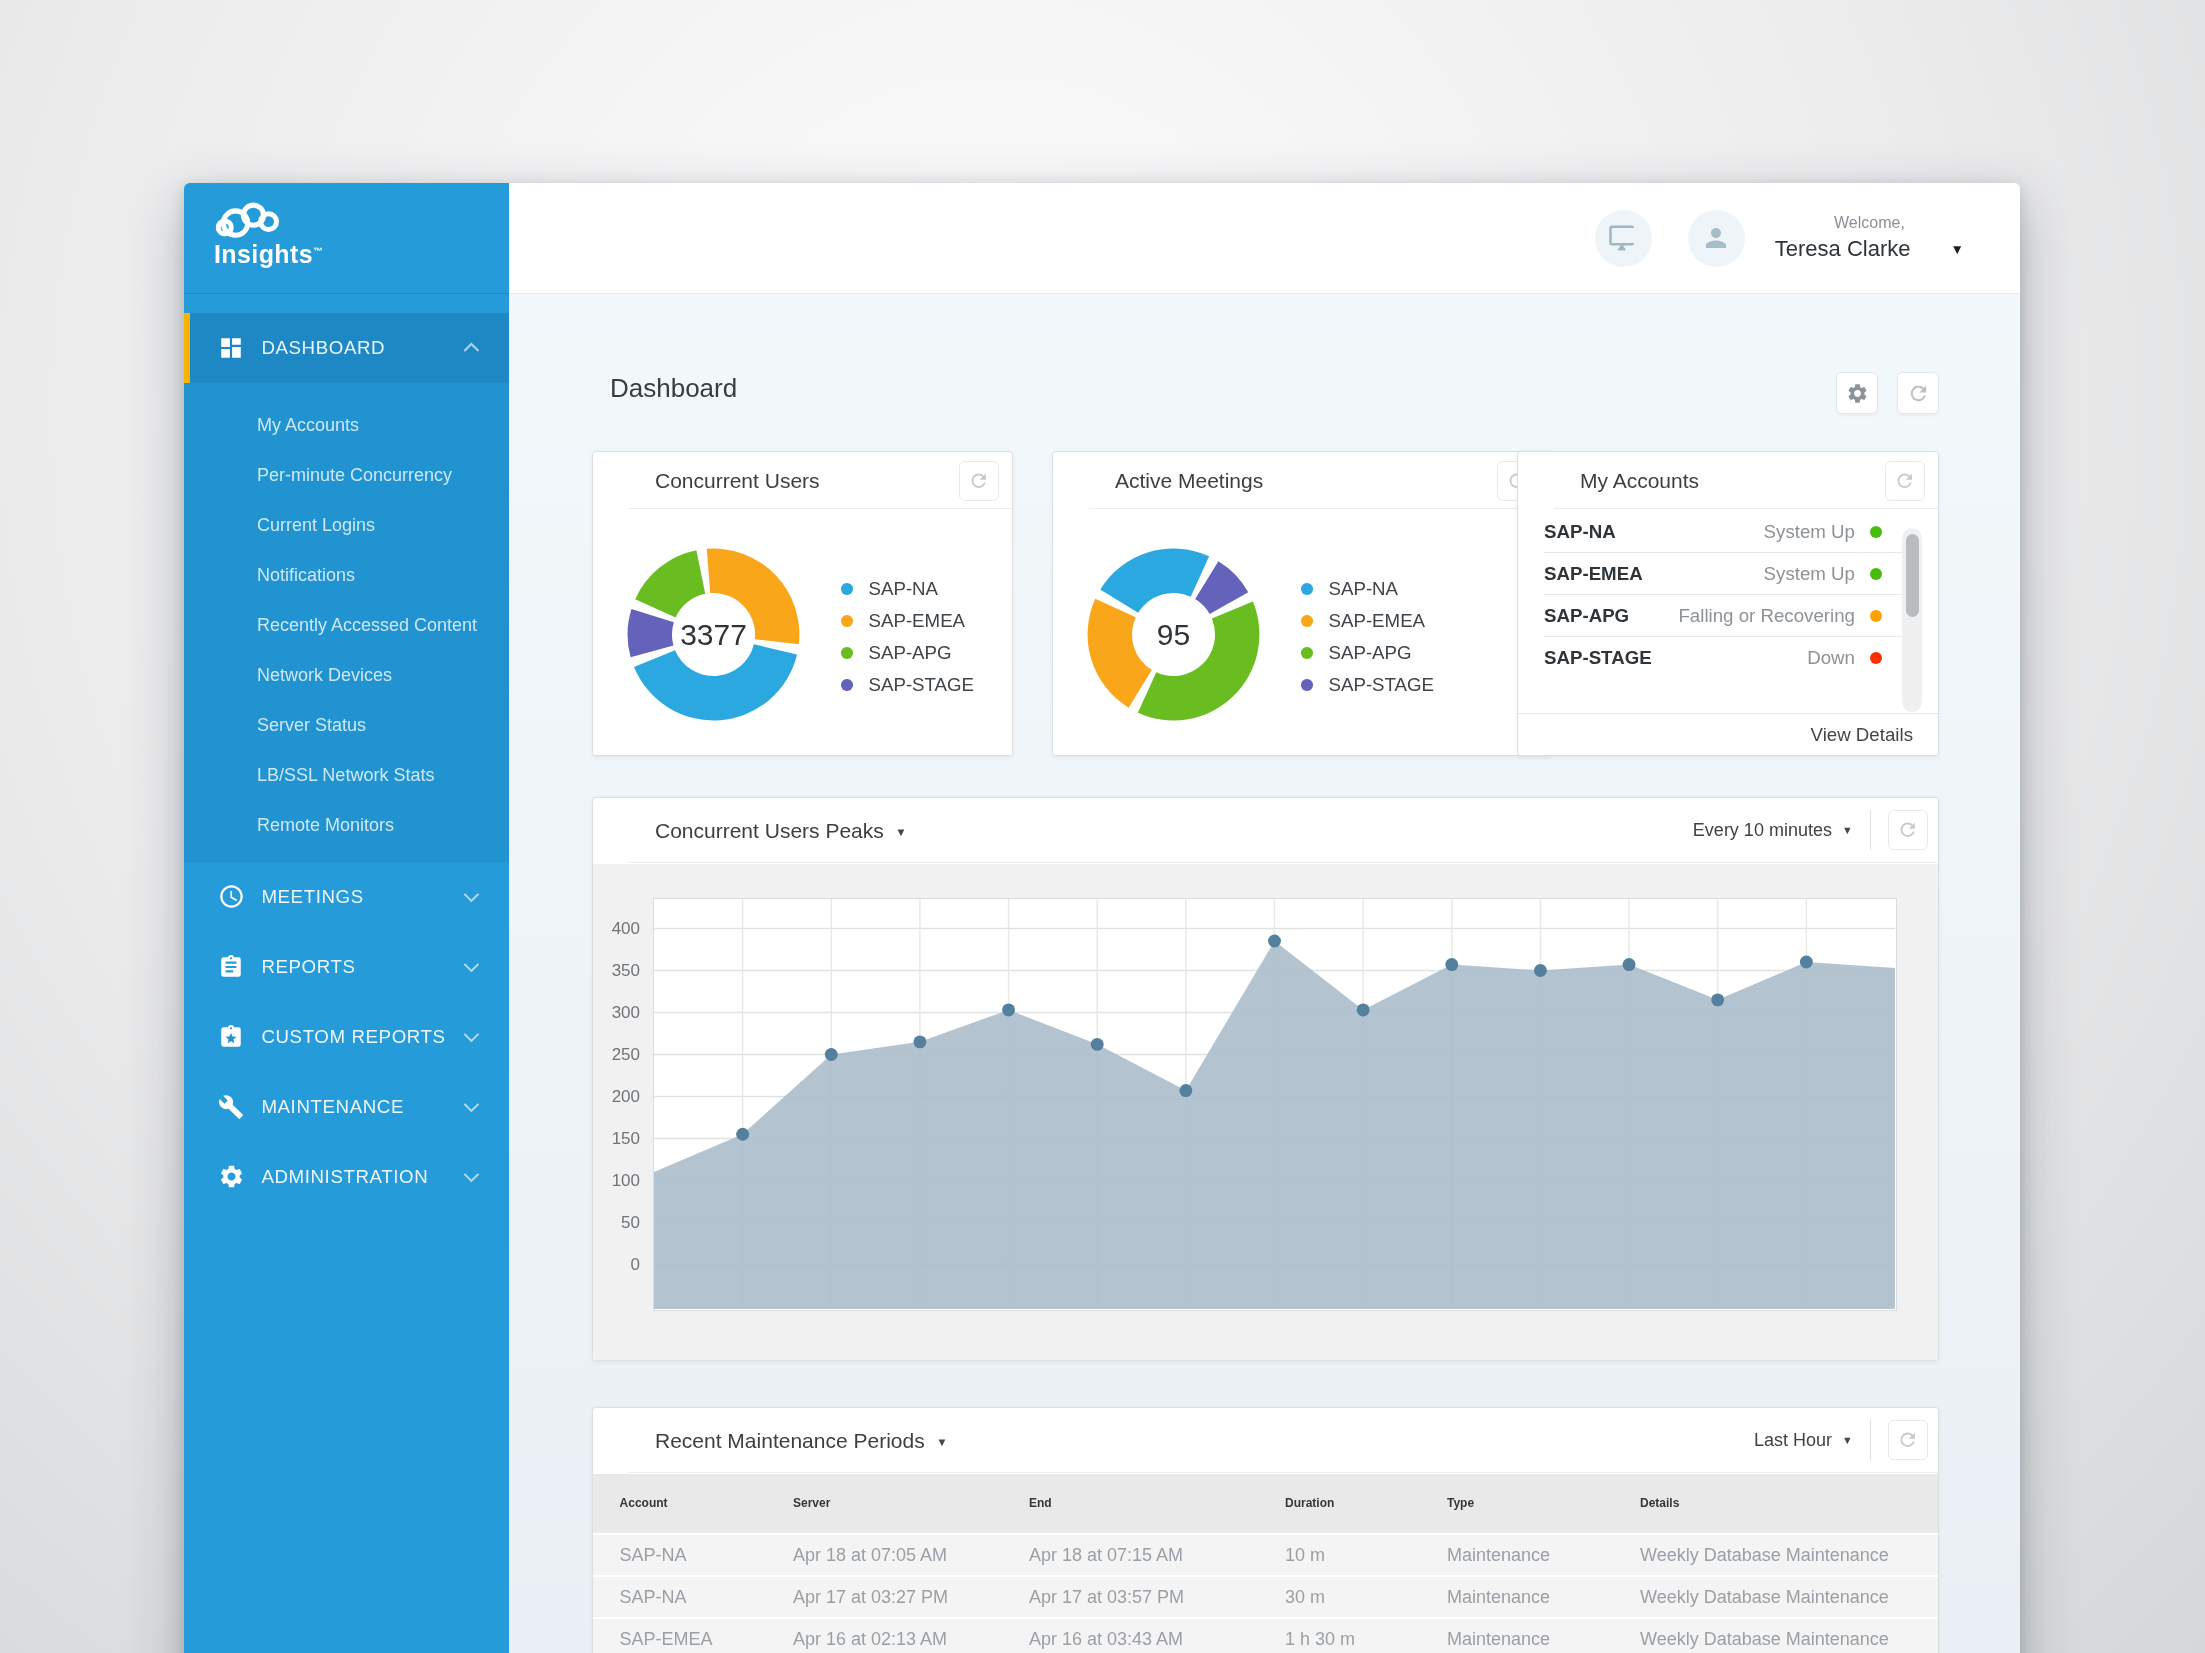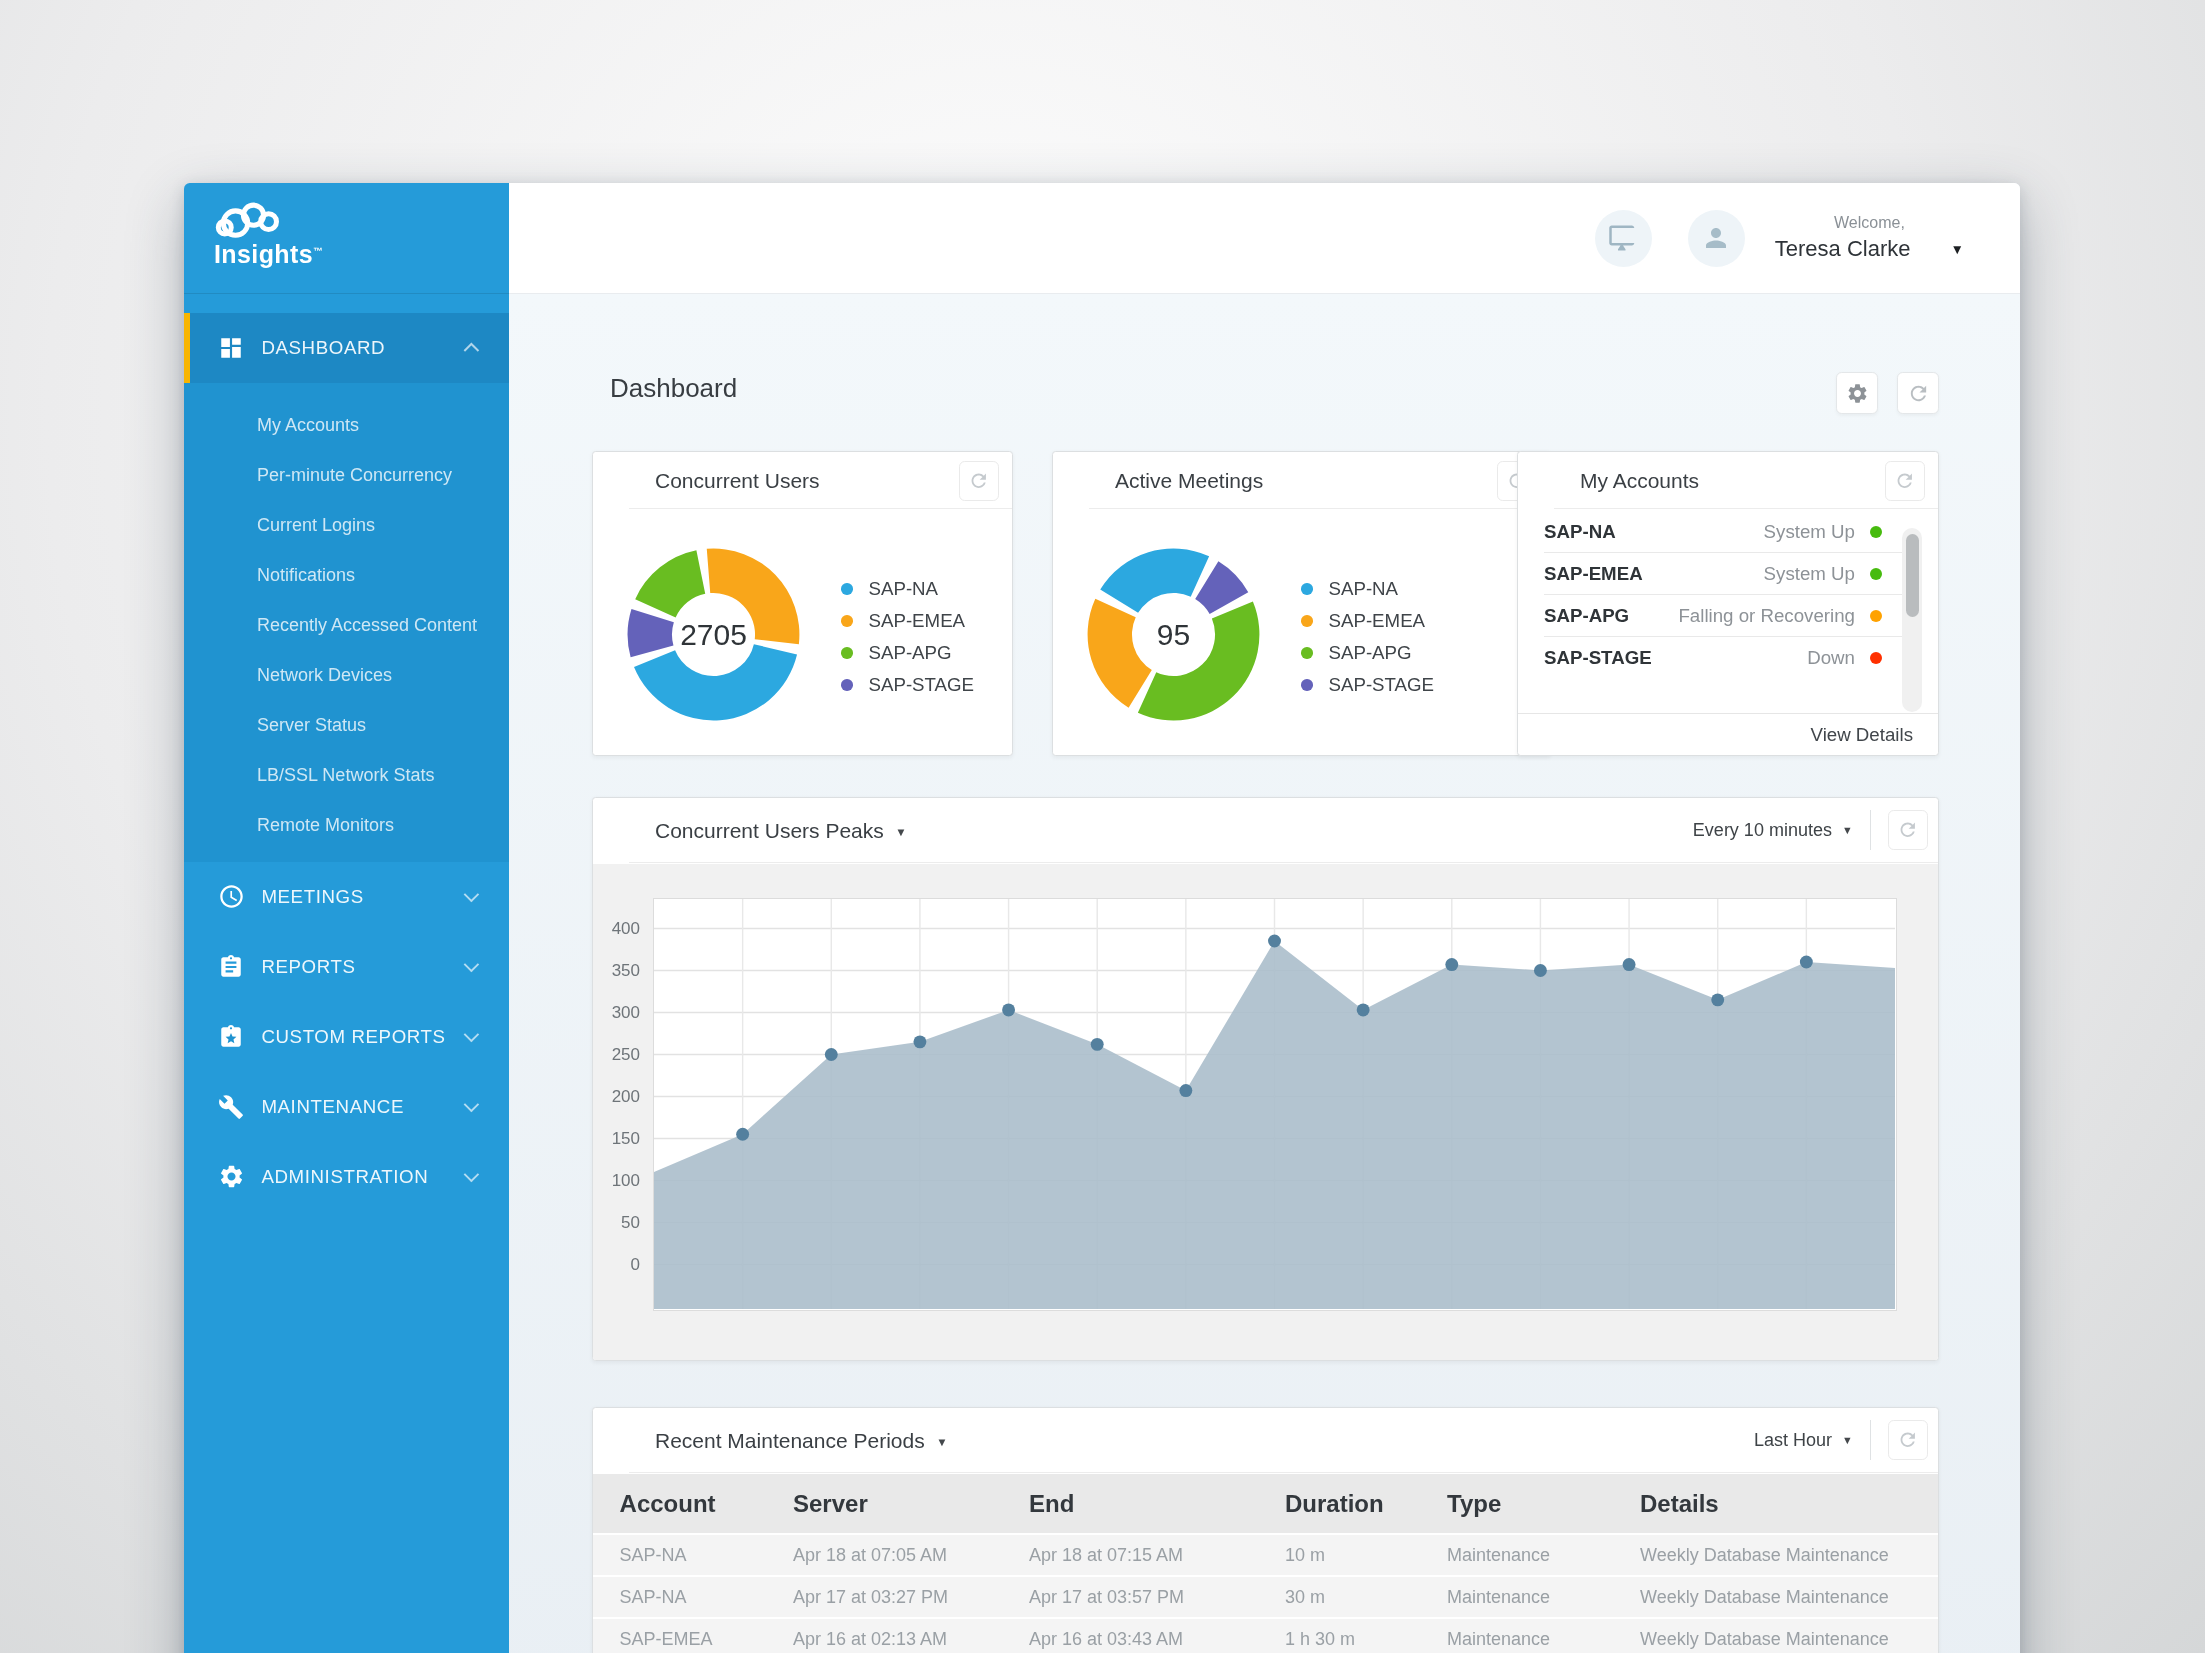--- a/index.html
+++ b/index.html
@@ -84,21 +84,21 @@
   .plot svg { position:absolute; left:0; top:0; }
   .y-labels { position:absolute; left:0; top:34px; width:47px; }
   .y-label { position:absolute; right:0; width:47px; text-align:right; font-size:17px; color:#6e7479; }
   .x-labels { position:absolute; left:60px; top:465px; width:1244px; display:flex; }
   .x-label { flex:1; text-align:center; font-size:17px; color:#6e7479; }
   
   #card-maint { left:83px; top:1113px; width:1347px; height:574px; }
   .maint-body { position:absolute; left:0; top:66px; right:0; bottom:0; background:#e9e9e9; }
   .mcol { position:absolute; top:0; white-space:nowrap; }
   .maint-colheader { position:relative; height:59px; }
-  .maint-colheader .mcol { line-height:59px; font-size:24px; font-weight:bold; color:#33383d; }
+  .maint-colheader .mcol { line-height:59px; font-size:12px; font-weight:bold; color:#33383d; }
   .maint-row { position:relative; height:42px; border-top:2.2px solid #fff; background:#f4f4f4; }
   .maint-row .mcol { line-height:41px; font-size:18px; color:#9aa0a5; }
   .icon-svg { display:block; }
 </style>
 </head>
 <body>
 
 <div class="window">
 
   <div class="sidebar">
@@ -228,21 +228,21 @@
             </svg>
         </div>
       </div>
       <div class="donut-wrap">
         <svg id="donut-0" width="179" height="179" viewBox="0 0 250 250">
             <path d="M115.58490851265861 5.369919952024645 A120 120 0 0 1 244.2286226811905 138.5843856521488 L182.62716762924208 131.5657863985386 A58 58 0 0 0 120.449372447785 67.17879464347857 Z" fill="#F9A61A"></path>
             <path d="M241.6843904477212 153.01344366270862 A120 120 0 0 1 13.97483379370614 170.5347391434806 L71.33783633362464 147.0084572526823 A58 58 0 0 0 181.39745538306525 138.53983110364248 Z" fill="#2CA8E0"></path>
             <path d="M9.25310978506424 156.6647659958448 A120 120 0 0 1 10.428704059664327 89.31501511066563 L69.62387362883776 107.75225730348838 A58 58 0 0 0 69.05566972944771 140.30463689799166 Z" fill="#6462BA"></path>
             <path d="M15.631606803746578 75.61827696738695 A120 120 0 0 1 101.07584786993642 7.409035445500436 L113.4366598038026 68.16436713199188 A58 58 0 0 0 72.13860995514418 101.1321672009037 Z" fill="#69BD21"></path>
           </svg>
-        <div class="donut-center">2705</div>
+        <div class="donut-center">3377</div>
       </div>
       <div class="legend" id="legend-0">
           <div class="legend-item">
             <span class="legend-dot" style="background: rgb(44, 168, 224);"></span>
             <span class="legend-label">SAP-NA</span>
           </div>
           <div class="legend-item">
             <span class="legend-dot" style="background: rgb(249, 166, 26);"></span>
             <span class="legend-label">SAP-EMEA</span>
           </div>

